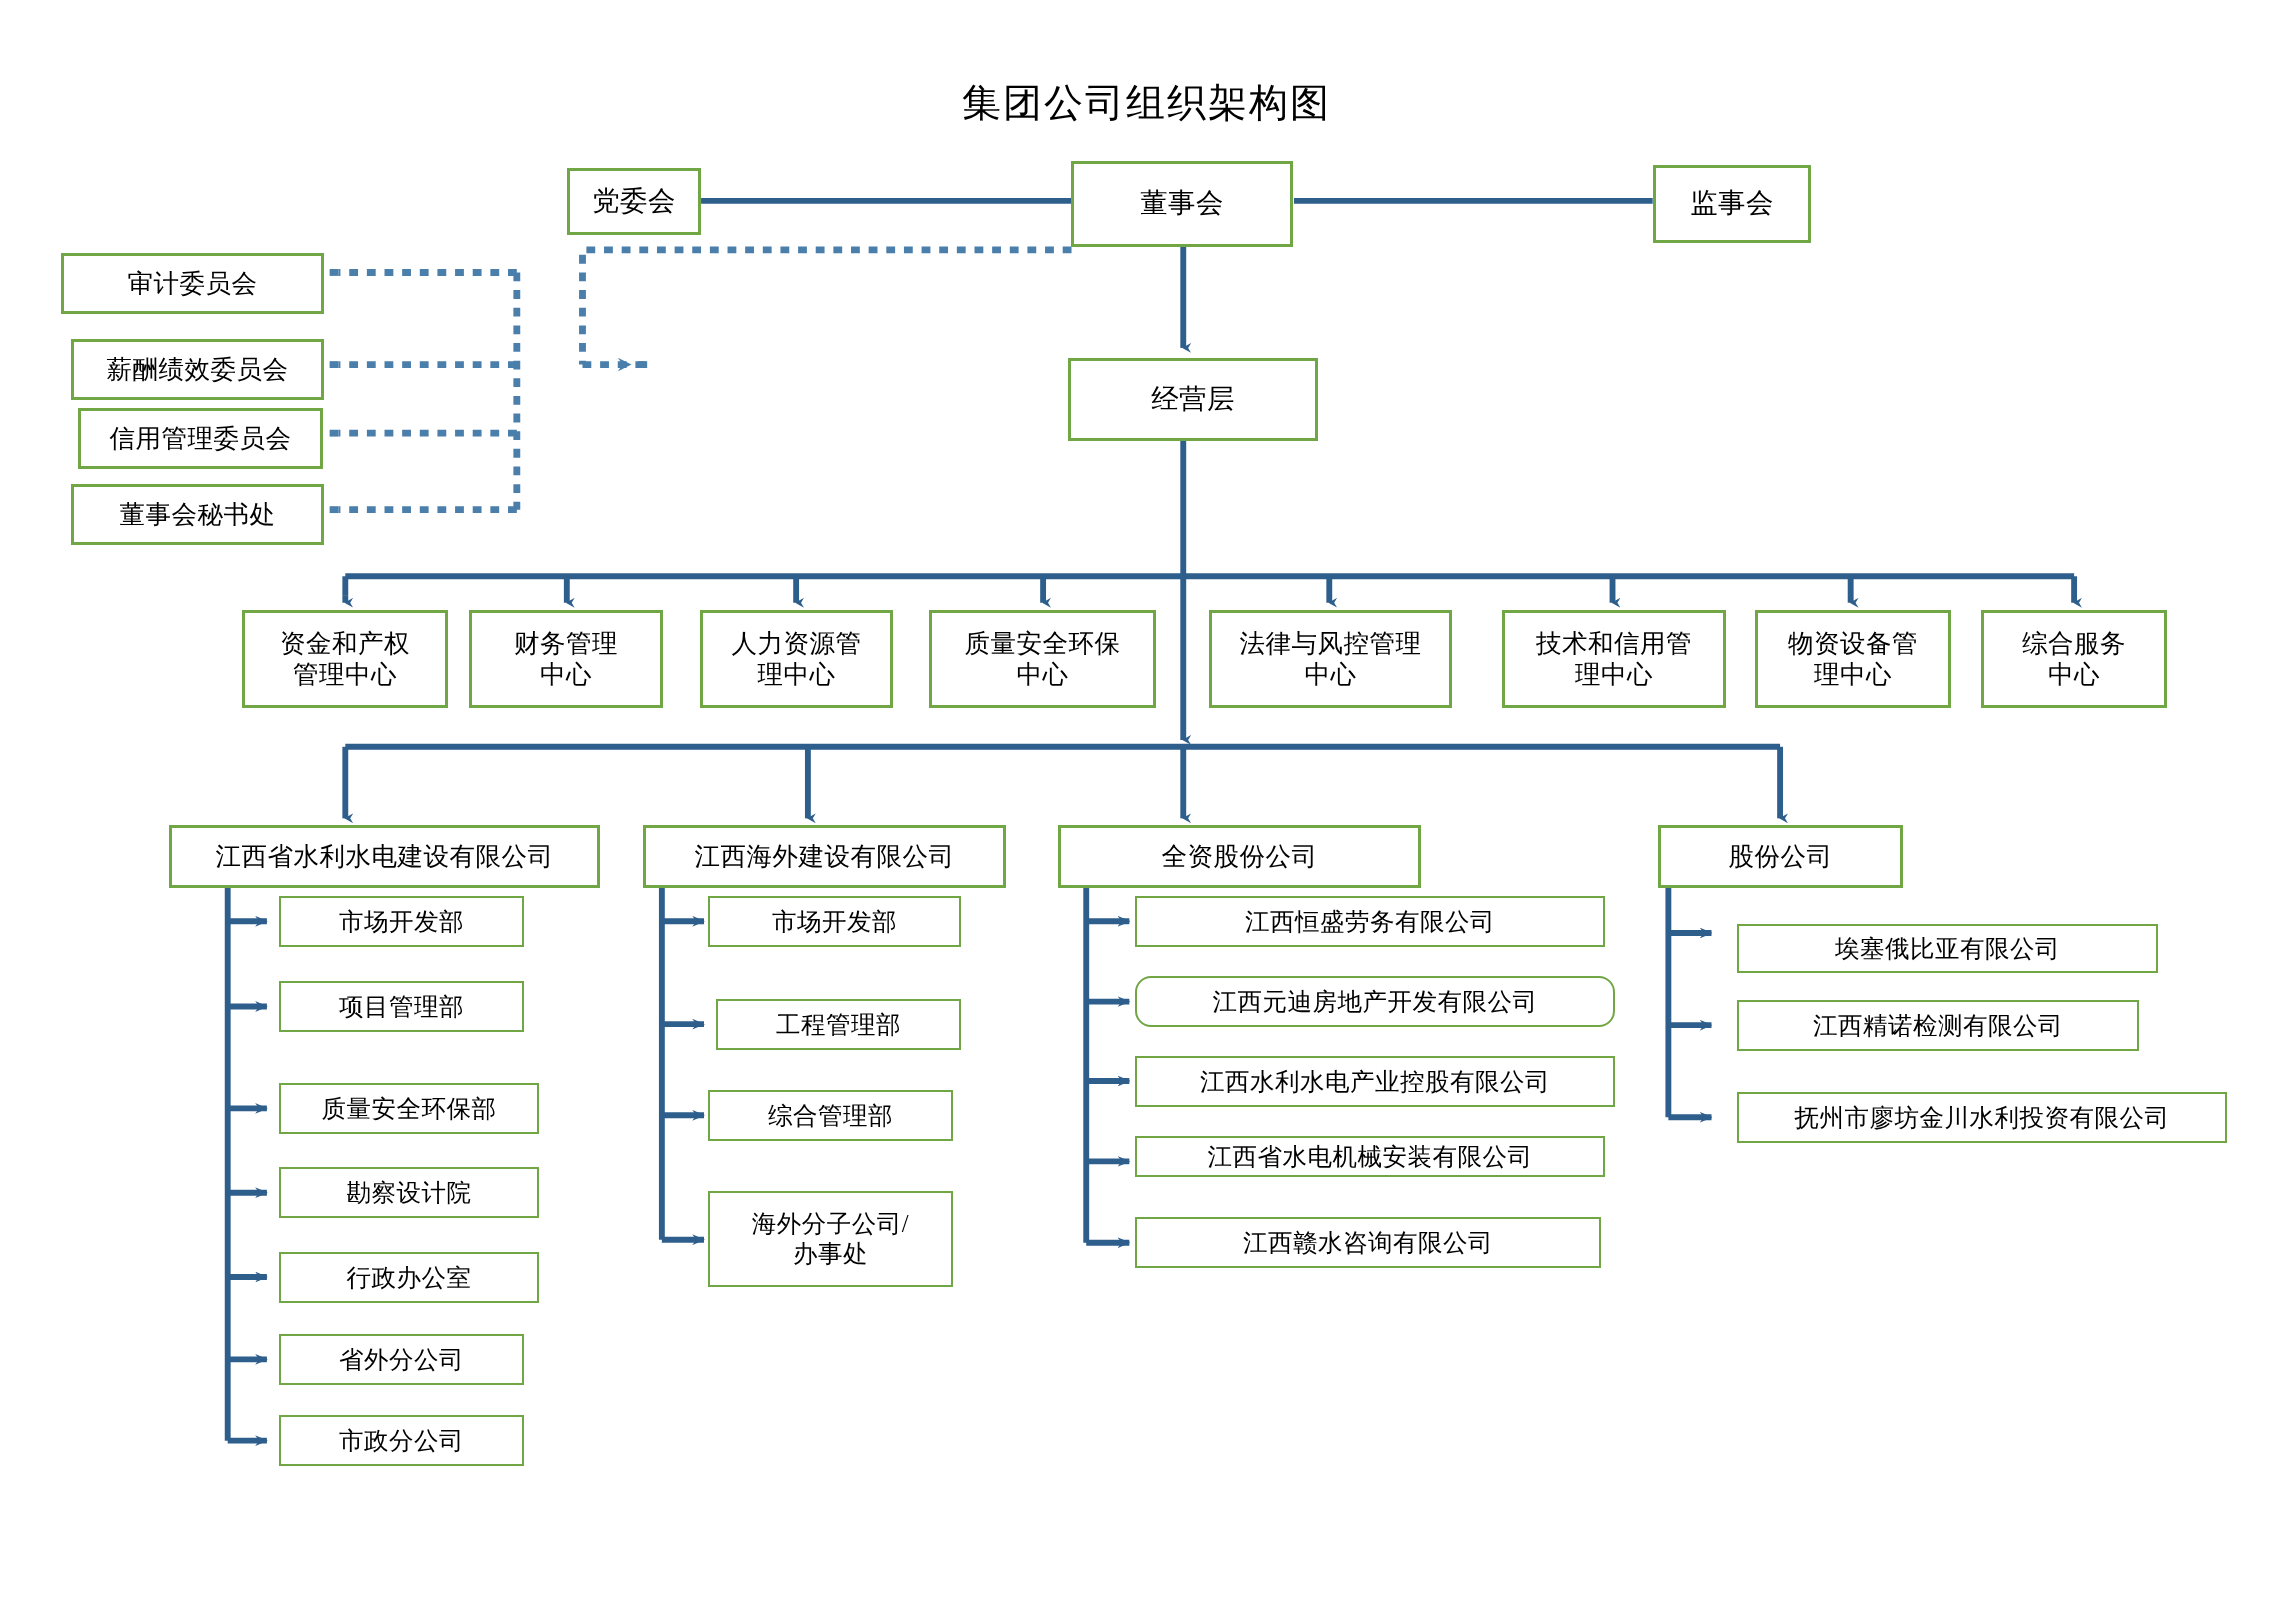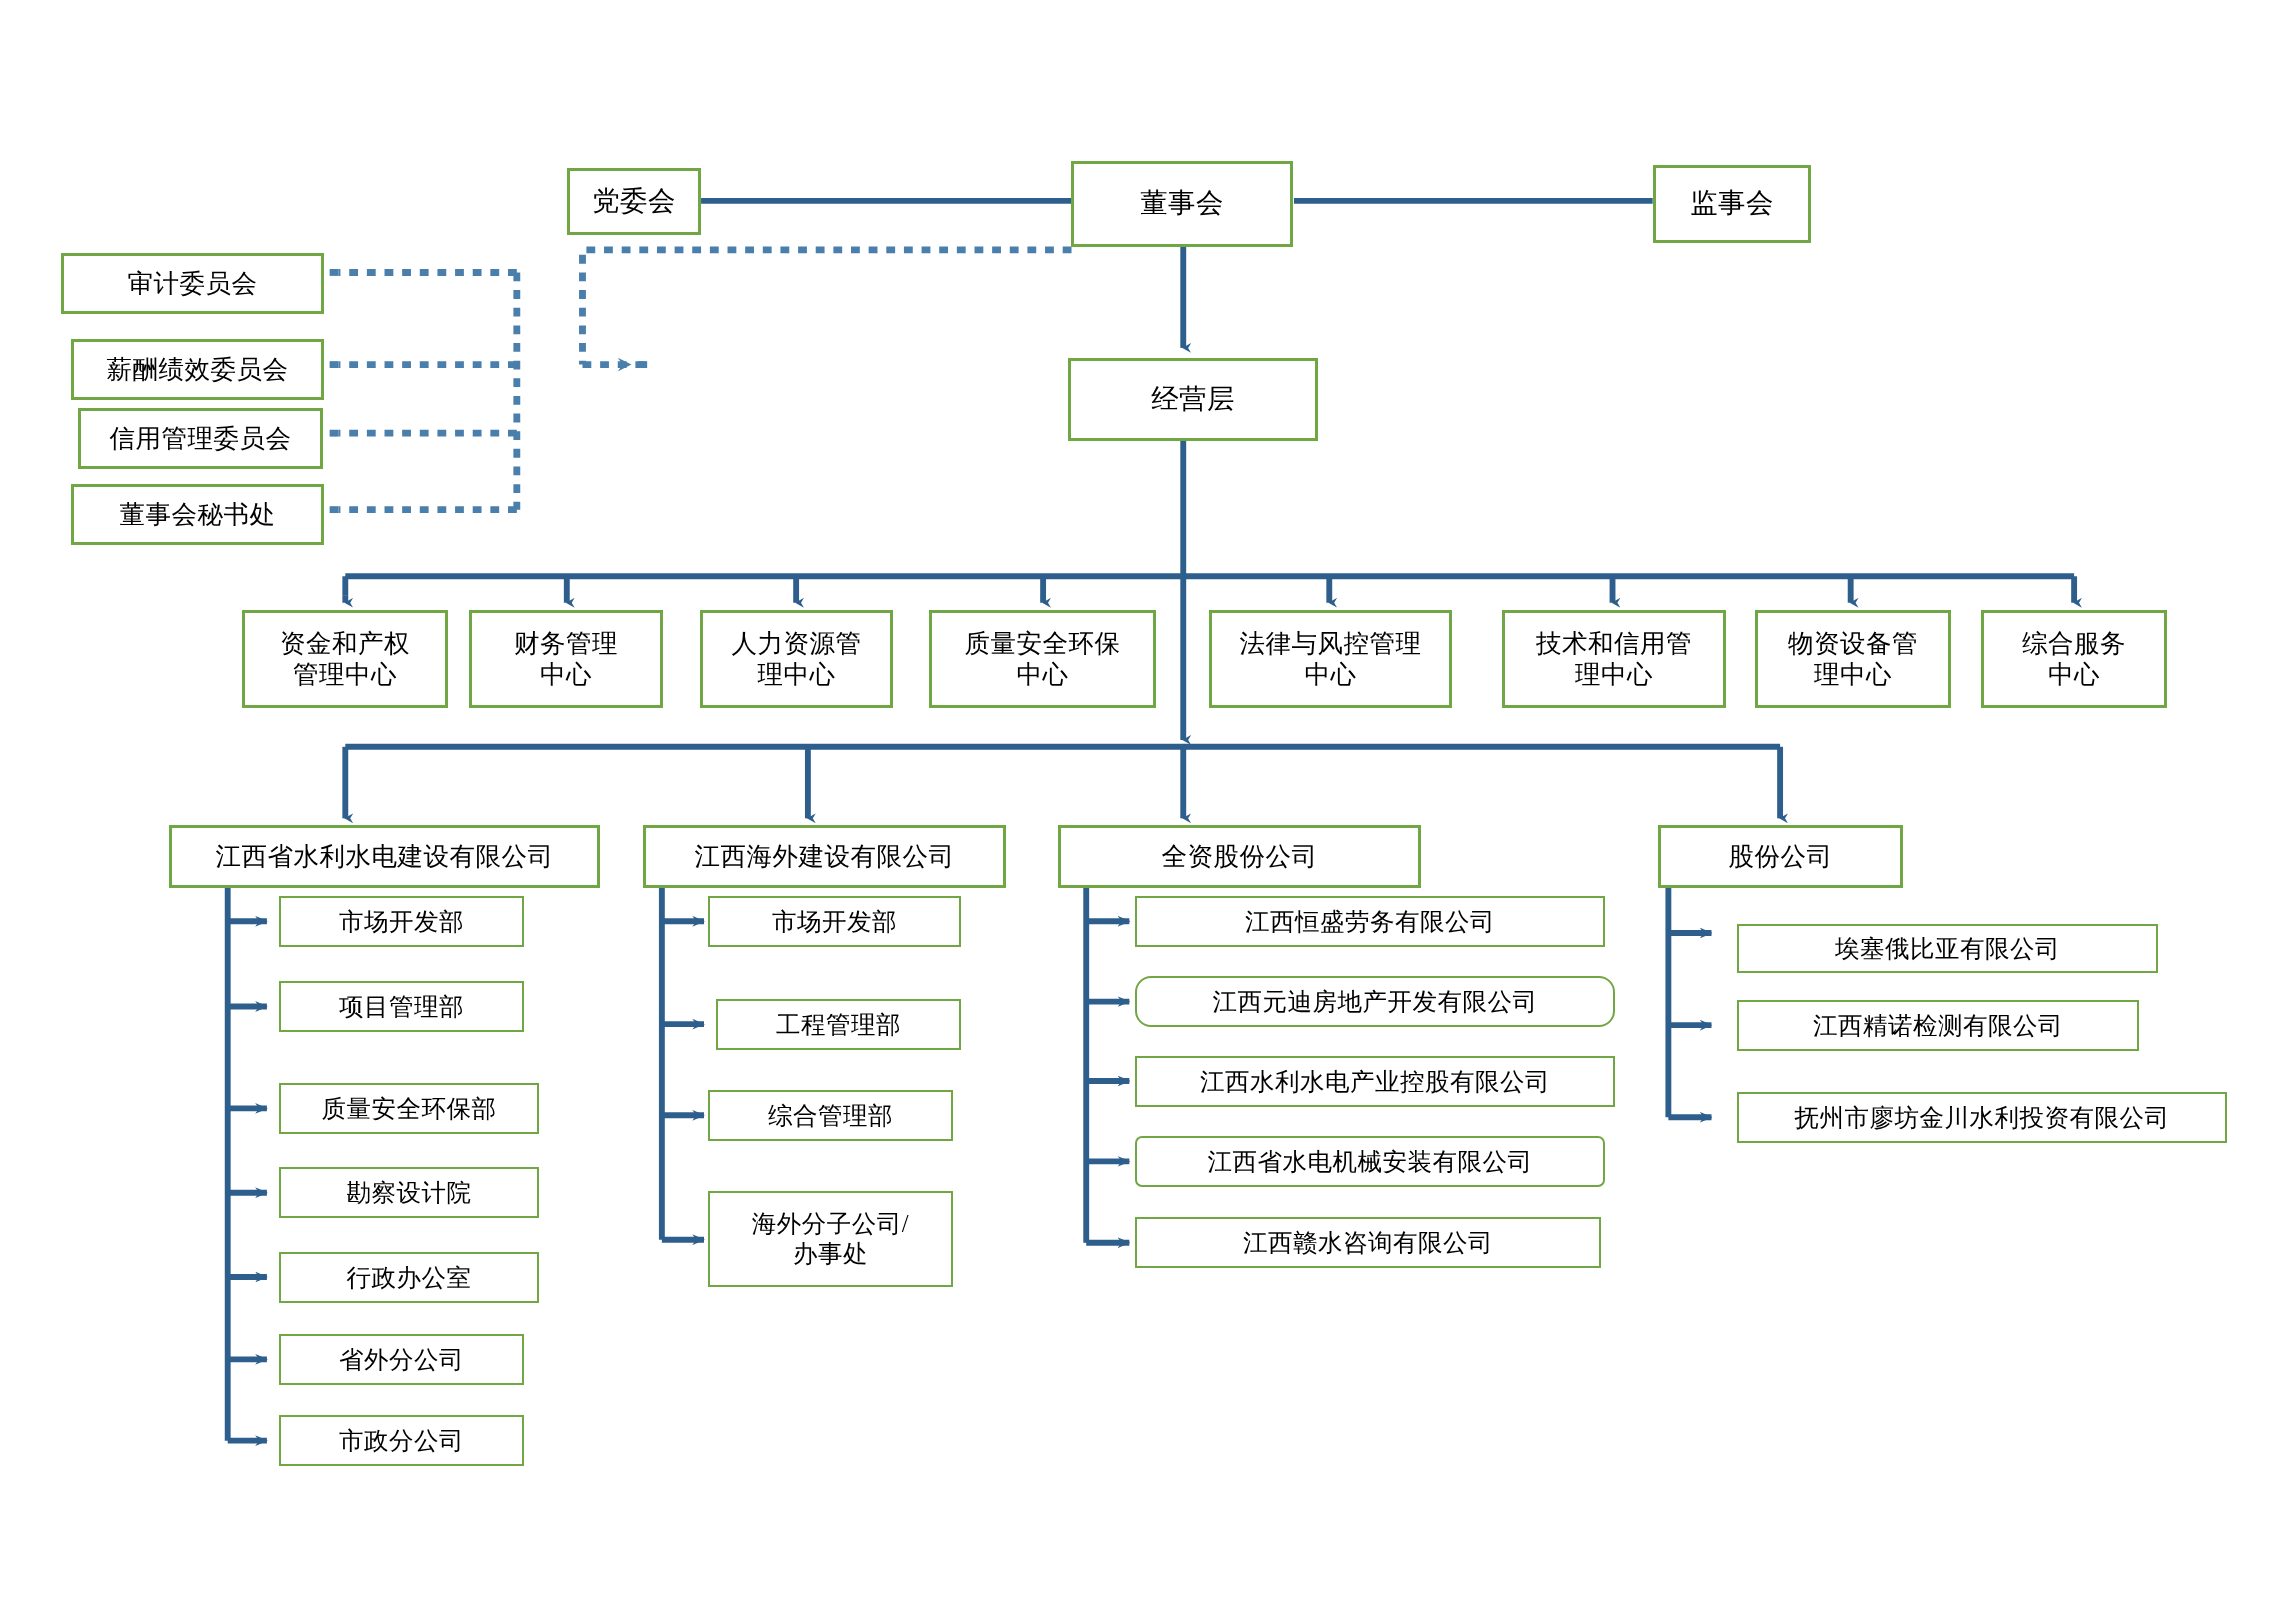--- a/index.html
+++ b/index.html
@@ -56,20 +56,21 @@
   .lvl-top { font-size: 27.4px; }
   .lvl-center { font-size: 25.5px; }
   .lvl-sub { font-size: 25.5px; }
   .lvl-leaf { font-size: 24.5px; }
 </style>
 </head>
 <body>
 
 <div id="page">
 
+  <div id="title">集团公司组织架构图</div>
 
   <svg id="wires" viewBox="0 0 2339 1654" xmlns="http://www.w3.org/2000/svg">
     <defs>
       <marker id="arrowDown" markerWidth="10" markerHeight="10" refX="5" refY="8" orient="auto" markerUnits="userSpaceOnUse">
         <path d="M0,0 L5,9 L10,0 L5,3 Z" fill="#2E5E8C"></path>
       </marker>
       <marker id="arrowRight" markerWidth="13" markerHeight="11" refX="12" refY="5.5" orient="auto" markerUnits="userSpaceOnUse">
         <path d="M0,0 L13,5.5 L0,11 L4,5.5 Z" fill="#2E5E8C"></path>
       </marker>
       <marker id="arrowLeftDot" markerWidth="16" markerHeight="14" refX="1" refY="7" orient="auto" markerUnits="userSpaceOnUse">
@@ -232,21 +233,21 @@
 
   <div class="node thin lvl-leaf" style="left:708px; top:1191px; width:245px; height:96px;">海外分子公司/
 办事处</div>
 
   <div class="node thin lvl-leaf" style="left:1135px; top:896px; width:470px; height:51px;">江西恒盛劳务有限公司</div>
 
   <div class="node thin lvl-leaf" style="left:1135px; top:976px; width:480px; height:51px;border-radius:16px;">江西元迪房地产开发有限公司</div>
 
   <div class="node thin lvl-leaf" style="left:1135px; top:1056px; width:480px; height:51px;">江西水利水电产业控股有限公司</div>
 
-  <div class="node thin lvl-leaf" style="left:1135px; top:1136px; width:470px; height:51px;border-radius:7px;">江西省水电机械安装有限公司</div>
+  <div class="node thin lvl-leaf" style="left:1135px; top:1136px; width:470px; height:41px;">江西省水电机械安装有限公司</div>
 
   <div class="node thin lvl-leaf" style="left:1135px; top:1217px; width:466px; height:51px;">江西赣水咨询有限公司</div>
 
   <div class="node thin lvl-leaf" style="left:1737px; top:924px; width:421px; height:49px;">埃塞俄比亚有限公司</div>
 
   <div class="node thin lvl-leaf" style="left:1737px; top:1000px; width:402px; height:51px;">江西精诺检测有限公司</div>
 
   <div class="node thin lvl-leaf" style="left:1737px; top:1092px; width:490px; height:51px;">抚州市廖坊金川水利投资有限公司</div>
 
 </div>

